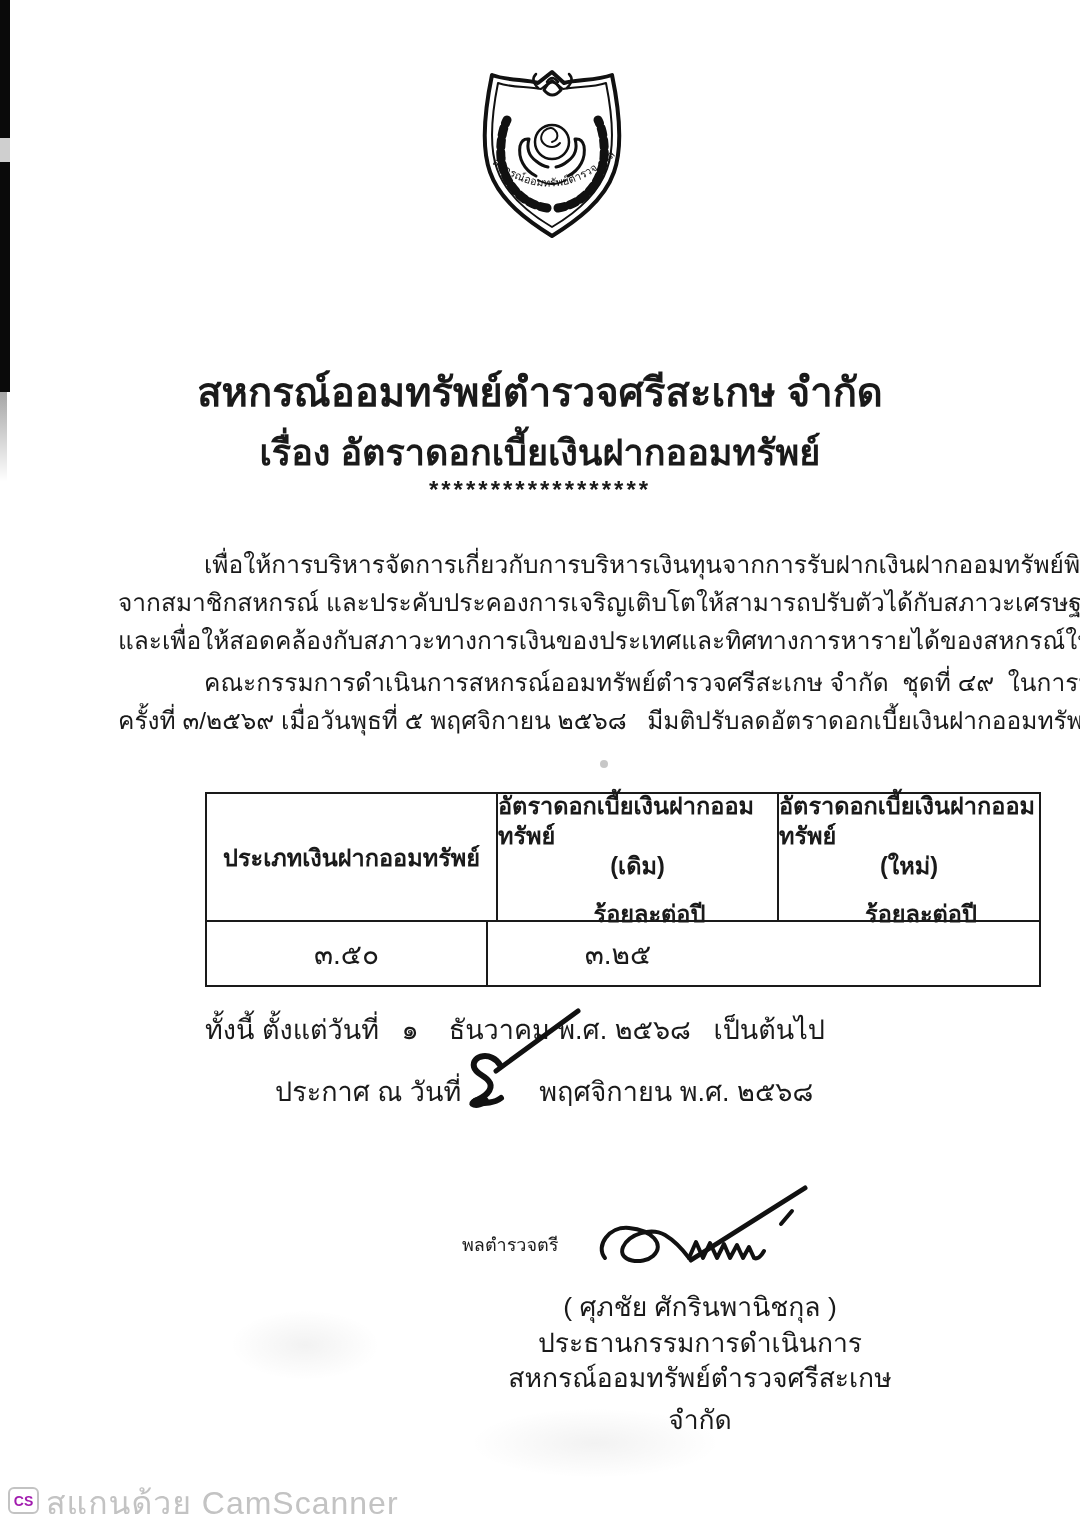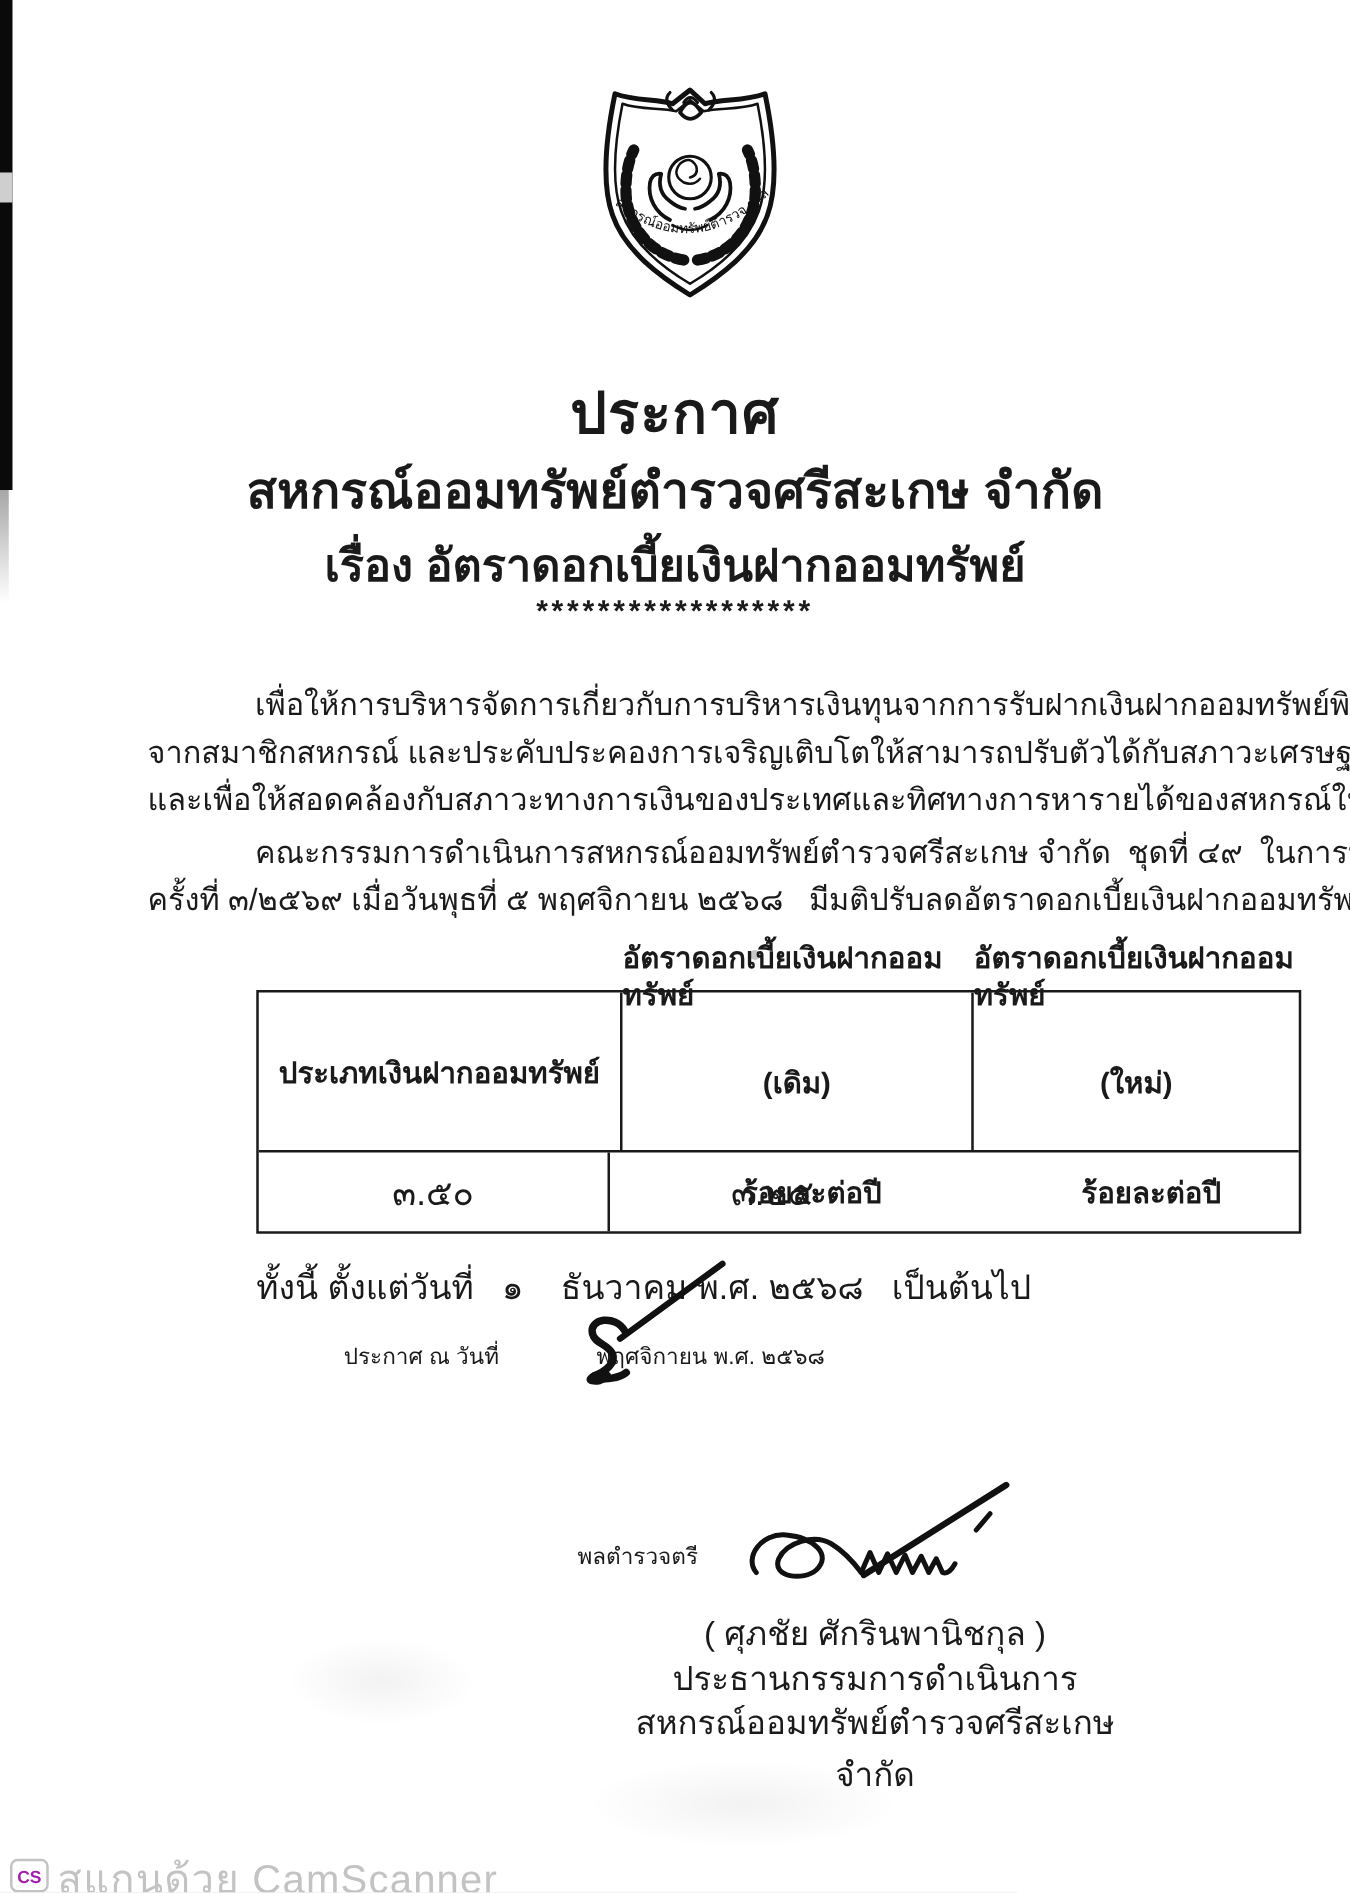--- a/index.html
+++ b/index.html
@@ -31,35 +31,35 @@
   .para { left:118px; width:884px; font-size:24.5px; }
   .para .line { white-space:pre; height:38px; line-height:38px; }
   .para .indent { padding-left:86px; }
   .p1 { top:546px; }
   .p2 { top:664px; }
 
   
   .rate-table { left:205px; top:792px; width:836px; border:2px solid #1a1a1a; }
   .trow { display:flex; }
   .tcell { border-right:2px solid #1a1a1a; display:flex; flex-direction:column;
-           align-items:center; justify-content:center;gap:40px; }
+           align-items:center; justify-content:center; }
   .tcell:last-child { border-right:none; }
   .c1 { width:291px; } .c2 { width:281px; } .c3 { width:260px; }
   .thead-row { height:128px; border-bottom:2px solid #1a1a1a; }
   .thead-row .tcell { font-weight:bold; font-size:23.5px; }
   .hdr-title { line-height:30px; margin-top:6px; }
   .hdr-variant { line-height:30px; }
   .hdr-unit { line-height:30px; margin-top:18px;margin-left:24px; }
   .tdata-row { height:63px; }
   .tdata-row .tcell { font-size:27px; }
   .rate-val { font-size:28px; }
 
   
   .effective-line { left:205px; top:1008px; font-size:27px; }
-  .announce-line  { left:275px; top:1070px; font-size:18px; display:flex;text-align:right; }
+  .announce-line  { left:275px; top:1070px; font-size:27px; display:flex;text-align:right; }
   .announce-gap   { display:inline-block; width:78px; }
 
   
   .sig-rank { left:462px; top:1230px; font-size:18px; }
   .sig-name { left:480px; top:1286px; width:440px; text-align:center; font-size:26.5px; }
   .sig-pos  { left:480px; top:1322px; width:440px; text-align:center; font-size:26.5px; }
   .sig-org  { left:480px; top:1357px; width:440px; text-align:center; font-size:26.5px; }
 
   
   .wm-icon { left:8px; top:1487px; width:31px; height:27px; border:2.5px solid #c3c3c3;
@@ -105,21 +105,20 @@
     </g>
 
     <defs>
       <path id="crest-arc" d="M40 104 Q102 156 165 98"></path>
     </defs>
     <text font-size="11" fill="#111" font-family="Liberation Sans, sans-serif">
       <textPath href="#crest-arc" startOffset="2">สหกรณ์ออมทรัพย์ตำรวจ ศรีสะเกษ จำกัด</textPath>
     </text>
   </svg>
 
-  <div class="abs center doc-title">ประกาศ</div>
   <div class="abs center doc-org">สหกรณ์ออมทรัพย์ตำรวจศรีสะเกษ จำกัด</div>
   <div class="abs center doc-subject">เรื่อง  อัตราดอกเบี้ยเงินฝากออมทรัพย์</div>
   <div class="abs center doc-stars">******************</div>
 
   <div class="abs para p1">
     <div class="line indent">เพื่อให้การบริหารจัดการเกี่ยวกับการบริหารเงินทุนจากการรับฝากเงินฝากออมทรัพย์พิเศษ</div>
     <div class="line">จากสมาชิกสหกรณ์ และประคับประคองการเจริญเติบโตให้สามารถปรับตัวได้กับสภาวะเศรษฐกิจตกต่ำที่เกิดขึ้น</div>
     <div class="line">และเพื่อให้สอดคล้องกับสภาวะทางการเงินของประเทศและทิศทางการหารายได้ของสหกรณ์ในปัจจุบัน   นั้น</div>
   </div>
 

